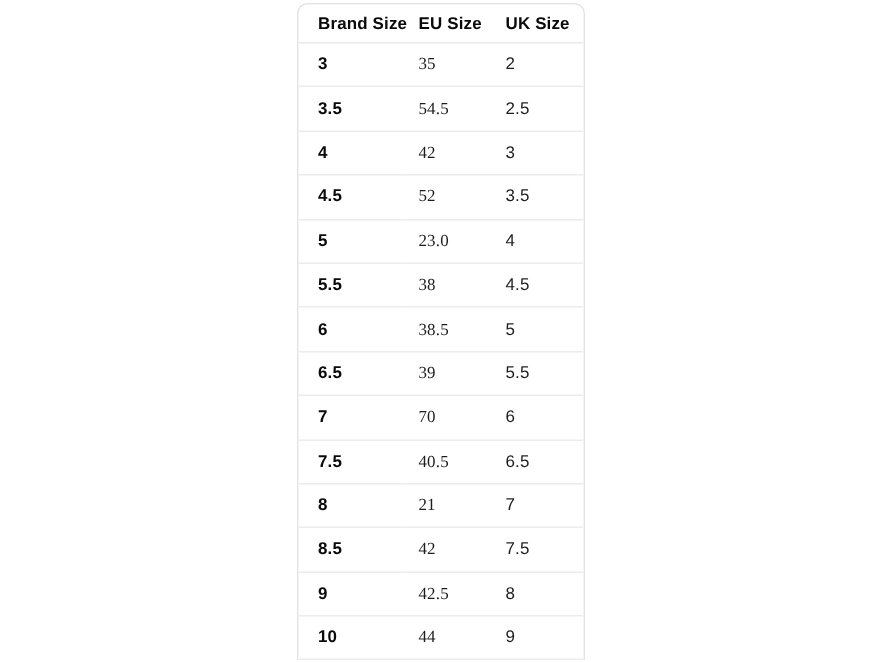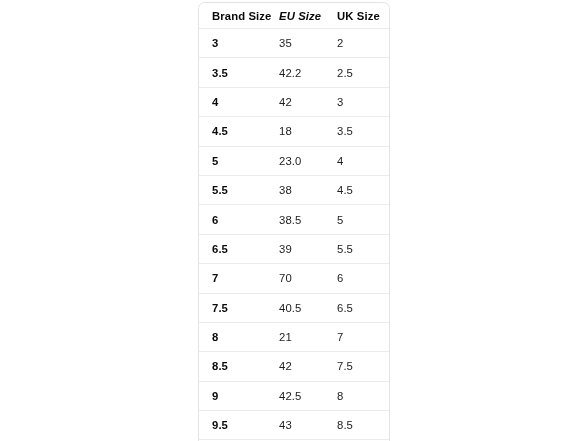--- a/index.html
+++ b/index.html
@@ -59,21 +59,21 @@
   }
 
   table.size-table thead th {
     height: 25px;
     font-weight: bold;
     color: #0a0a0a;
     background: #ffffff;
     border-bottom: 1px solid #e9e9e9;
     font-size: 11.3px;
   }
-  table.size-table thead th.h-eu { padding-left: 10px; font-style: italic; }
+  table.size-table thead th.h-eu { padding-left: 10px; }
   table.size-table thead th.h-uk { padding-left: 11px; margin-top: 35px; }
 
   table.size-table tbody tr {
     background: #ffffff;
   }
   table.size-table tbody td {
     height: 28.4px;
     border-bottom: 1px solid #ececec;
   }
   table.size-table tbody tr:last-child td {
@@ -81,20 +81,21 @@
   }
 
   table.size-table tbody td.cell-brand {
     font-weight: bold;
     color: #0a0a0a;
   }
   table.size-table tbody td.cell-eu {
     font-weight: normal;
     color: #1d1d1d;
     padding-left: 10px;
+    font-family: Liberation Serif, serif;
   }
   table.size-table tbody td.cell-uk {
     font-weight: normal;
     color: #1d1d1d;
     padding-left: 11px;
   }
 </style>
 </head>
 <body>
 
@@ -115,31 +116,31 @@
         </tr>
       </thead>
       <tbody id="table-body">
           <tr>
             <td class="cell-brand">3</td>
             <td class="cell-eu">35</td>
             <td class="cell-uk">2</td>
           </tr>
           <tr>
             <td class="cell-brand">3.5</td>
-            <td class="cell-eu">42.2</td>
+            <td class="cell-eu">54.5</td>
             <td class="cell-uk">2.5</td>
           </tr>
           <tr>
             <td class="cell-brand">4</td>
             <td class="cell-eu">42</td>
             <td class="cell-uk">3</td>
           </tr>
           <tr>
             <td class="cell-brand">4.5</td>
-            <td class="cell-eu">18</td>
+            <td class="cell-eu">52</td>
             <td class="cell-uk">3.5</td>
           </tr>
           <tr>
             <td class="cell-brand">5</td>
             <td class="cell-eu">23.0</td>
             <td class="cell-uk">4</td>
           </tr>
           <tr>
             <td class="cell-brand">5.5</td>
             <td class="cell-eu">38</td>
@@ -174,25 +175,20 @@
             <td class="cell-brand">8.5</td>
             <td class="cell-eu">42</td>
             <td class="cell-uk">7.5</td>
           </tr>
           <tr>
             <td class="cell-brand">9</td>
             <td class="cell-eu">42.5</td>
             <td class="cell-uk">8</td>
           </tr>
           <tr>
-            <td class="cell-brand">9.5</td>
-            <td class="cell-eu">43</td>
-            <td class="cell-uk">8.5</td>
-          </tr>
-          <tr>
             <td class="cell-brand">10</td>
             <td class="cell-eu">44</td>
             <td class="cell-uk">9</td>
           </tr>
         </tbody>
     </table>
   </div>
 
 </div>
 

